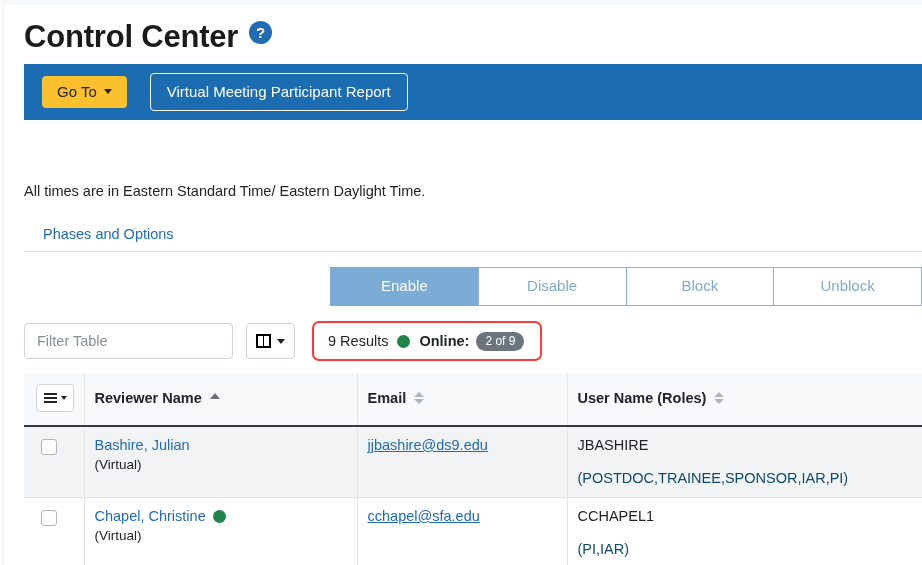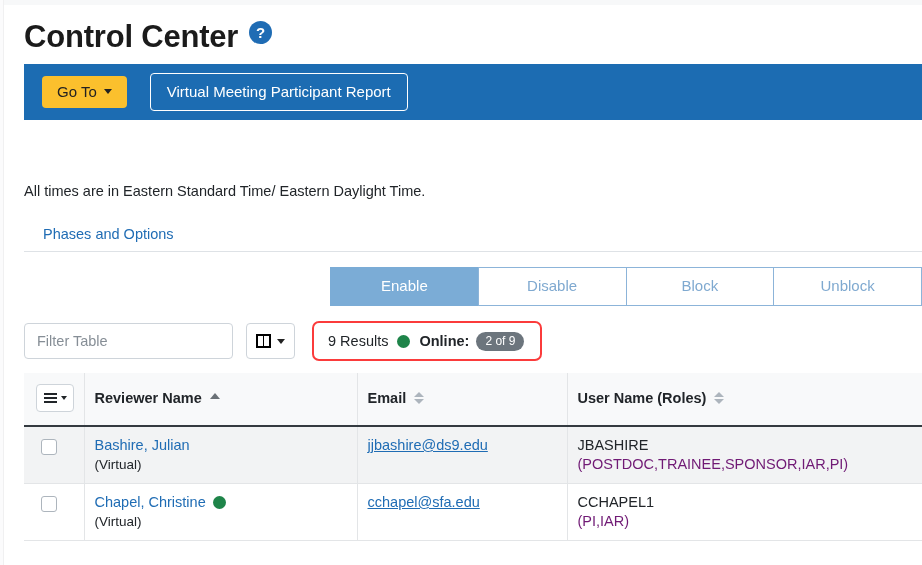--- a/index.html
+++ b/index.html
@@ -383,21 +383,21 @@
     font-size: 13.5px;
     margin-top: 4px;
   }
   .email-link {
     color: #1f6cb4;
     text-decoration: underline;
     cursor: pointer;
     font-size: 14.5px;
   }
   .uname { font-size: 14.5px; color: #212529; }
-  .roles { font-size: 14.5px; color: #701a75; margin-top: 3px; }
+  .roles { font-size: 14.5px; color: #0c4a6e; margin-top: 17px; }
 
   .col-cb { width: 60px; }
   .col-name { width: 273px; }
   .col-email { width: 210px; }
   .col-user { width: 355px; }
 </style>
 </head>
 <body>
 
 <div class="top-strip"></div>

